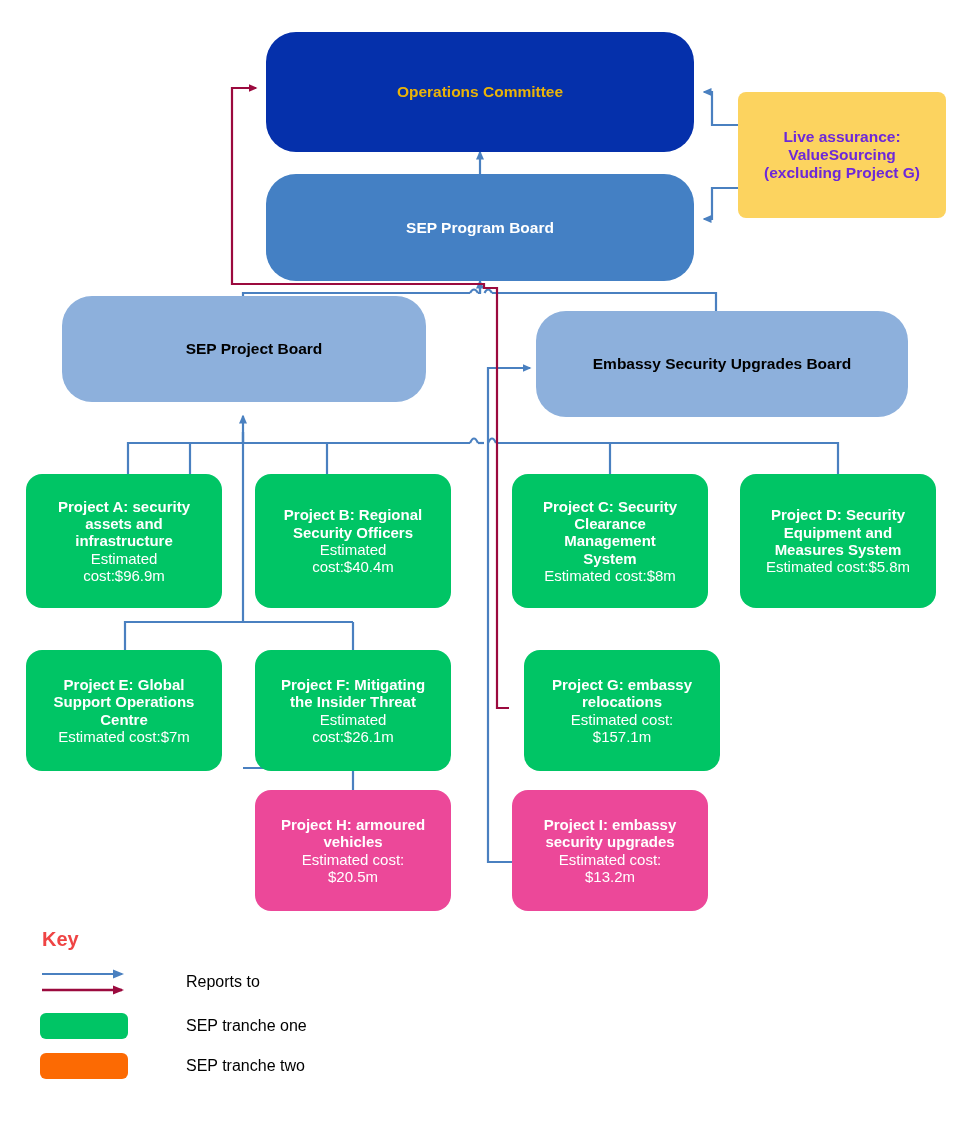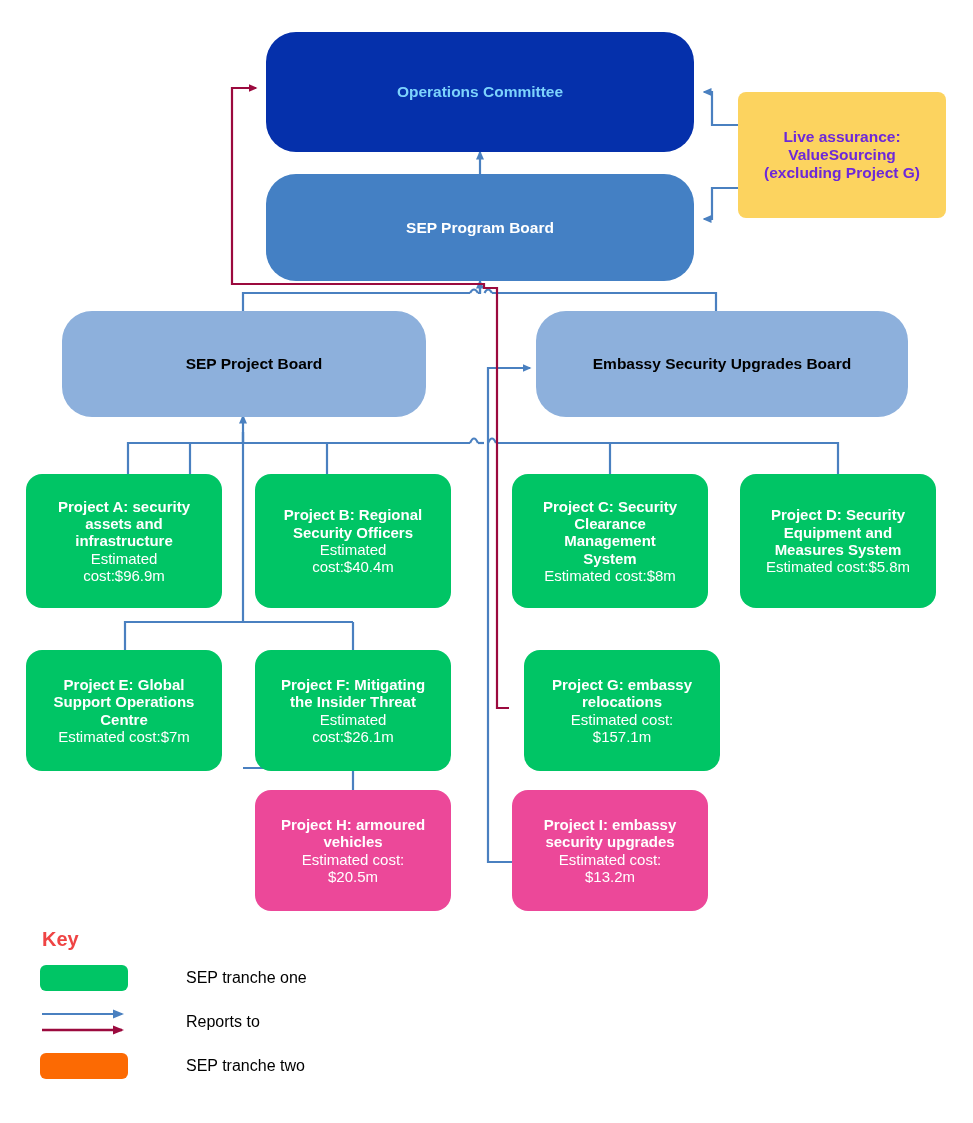--- a/index.html
+++ b/index.html
@@ -34,21 +34,21 @@
     justify-content: center;
     text-align: center;
     line-height: 1.16;
   }
   .node .txt { width: 100%; padding: 0 6px; }
   .node .t-bold { font-weight: bold; }
   .node .t-reg { font-weight: normal; }
 
   .committee {
     background: #0530ab;
-    color: #7dd3fc;
+    color: #eab308;
     border-radius: 30px;
     font-weight: bold;
     font-size: 15.5px;
   }
   .prog-board {
     background: #4480c4;
     color: #ffffff;
     border-radius: 30px;
     font-weight: bold;
     font-size: 15.5px;
@@ -183,21 +183,21 @@
   </div>
 
   <div class="node callout" style="left:738px; top:92px; width:208px; height:126px;">
     <div class="txt">
       <div>Live assurance:</div>
       <div>ValueSourcing</div>
       <div>(excluding Project G)</div>
     </div>
   </div>
 
-  <div class="node proj-board" style="left:62px; top:311px; width:364px; height:106px;padding-left:20px;">
+  <div class="node proj-board" style="left:62px; top:296px; width:364px; height:106px;padding-left:20px;">
     <div class="txt">SEP Project Board</div>
   </div>
 
   <div class="node proj-board" style="left:536px; top:311px; width:372px; height:106px;">
     <div class="txt">Embassy Security Upgrades Board</div>
   </div>
 
   <div class="node tranche-one" style="left:26px; top:474px; width:196px; height:134px;">
     <div class="txt">
       <div class="t-bold">Project A: security</div>
@@ -276,27 +276,20 @@
     <div class="txt">
       <div class="t-bold">Project I: embassy</div>
       <div class="t-bold">security upgrades</div>
       <div class="t-reg">Estimated cost:</div>
       <div class="t-reg">$13.2m</div>
     </div>
   </div>
 
   <div id="key-block">
     <div id="key-title">Key</div>
-
-    <div class="key-row">
-      <div class="key-swatch-wrap">
-        <div class="key-chip chip-green"></div>
-      </div>
-      <div class="key-label">SEP tranche one</div>
-    </div>
 
     <div class="key-row">
       <div class="key-swatch-wrap">
         <svg width="100" height="34" viewBox="0 0 100 34" xmlns="http://www.w3.org/2000/svg">
           <defs>
             <marker id="k-arrow-blue" markerWidth="11" markerHeight="11" refX="9" refY="5" orient="auto" markerUnits="userSpaceOnUse">
               <path d="M0,0.5 L11,5 L0,9.5 z" fill="#4a80c0"></path>
             </marker>
             <marker id="k-arrow-maroon" markerWidth="11" markerHeight="11" refX="9" refY="5" orient="auto" markerUnits="userSpaceOnUse">
               <path d="M0,0.5 L11,5 L0,9.5 z" fill="#9b0a3e"></path>
@@ -304,19 +297,26 @@
           </defs>
           <path d="M2,9 L82,9" stroke="#4a80c0" stroke-width="2.2" fill="none" marker-end="url(#k-arrow-blue)"></path>
           <path d="M2,25 L82,25" stroke="#9b0a3e" stroke-width="2.4" fill="none" marker-end="url(#k-arrow-maroon)"></path>
         </svg>
       </div>
       <div class="key-label">Reports to</div>
     </div>
 
     <div class="key-row">
       <div class="key-swatch-wrap">
+        <div class="key-chip chip-green"></div>
+      </div>
+      <div class="key-label">SEP tranche one</div>
+    </div>
+
+    <div class="key-row">
+      <div class="key-swatch-wrap">
         <div class="key-chip chip-orange"></div>
       </div>
       <div class="key-label">SEP tranche two</div>
     </div>
   </div>
 
 </div>
 
 </body></html>

